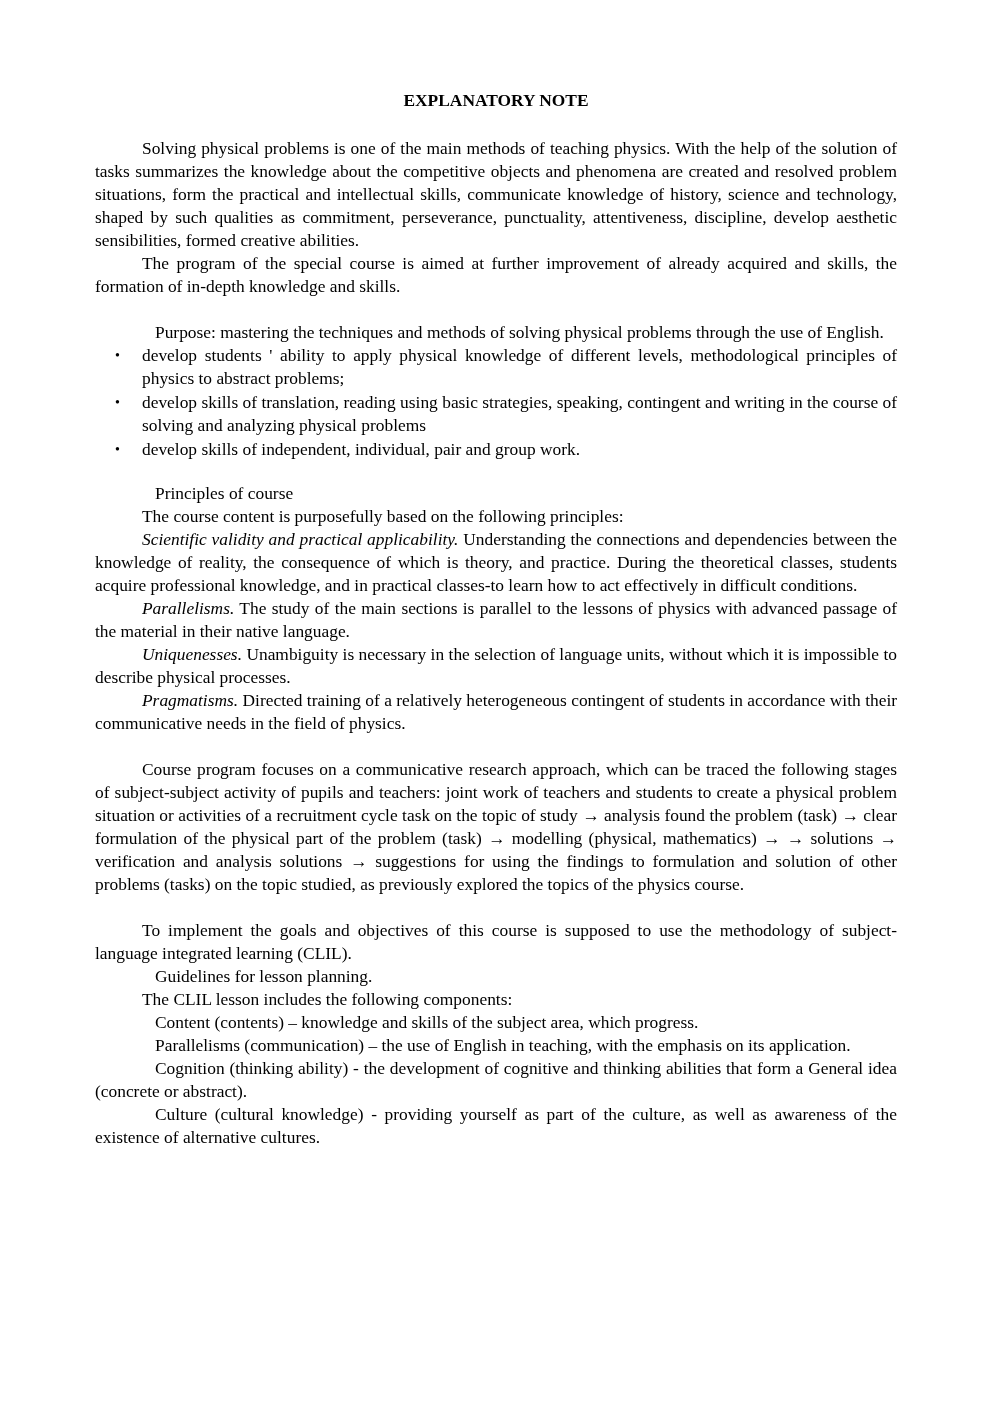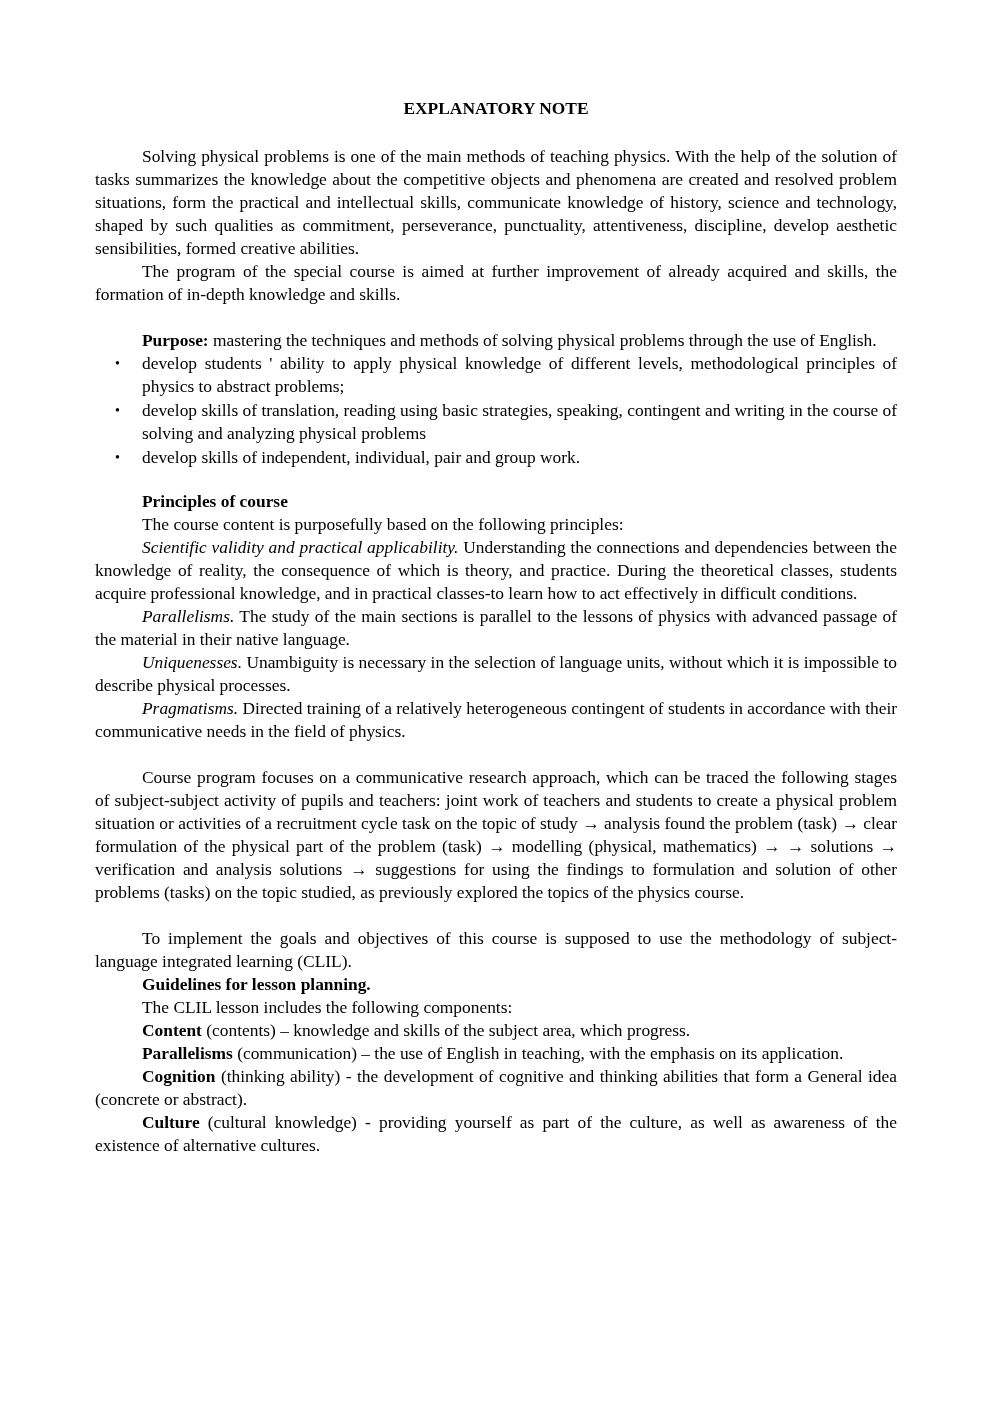--- a/index.html
+++ b/index.html
@@ -2,32 +2,32 @@
 <html><head>
   <meta charset="utf-8">
   <style>
     html, body { margin: 0; padding: 0; background: #ffffff; }
     body {
       width: 992px; height: 1403px; position: relative; overflow: hidden;
       font-family: "Liberation Serif", "DejaVu Serif", serif;
       color: #000000;
     }
     .page {
-      position: absolute; left: 95px; top: 97px; width: 802px;
+      position: absolute; left: 95px; top: 89px; width: 802px;
       font-size: 17.4px; line-height: 23px;
     }
     h1 {
       font-size: 17.4px; font-weight: bold; text-align: center;
       margin: 0 0 25px 0; line-height: 23px;
     }
     p { margin: 0; text-align: justify; }
     .ind { text-indent: 47px; }
     .gap { height: 23px; }
     .gap-sm { height: 20px; }
-    b { font-weight: bold; }
+    b { font-weight: normal; margin-left: 13px; }
     i { }
     ul { list-style: none; margin: 0; padding: 0; }
     ul li { position: relative; padding-left: 47px; text-align: justify; margin-bottom: 1px; }
     ul li .bullet {
       position: absolute; left: 20px; top: 0; font-size: 14px;
     }
   </style>
 </head>
 <body>
 

